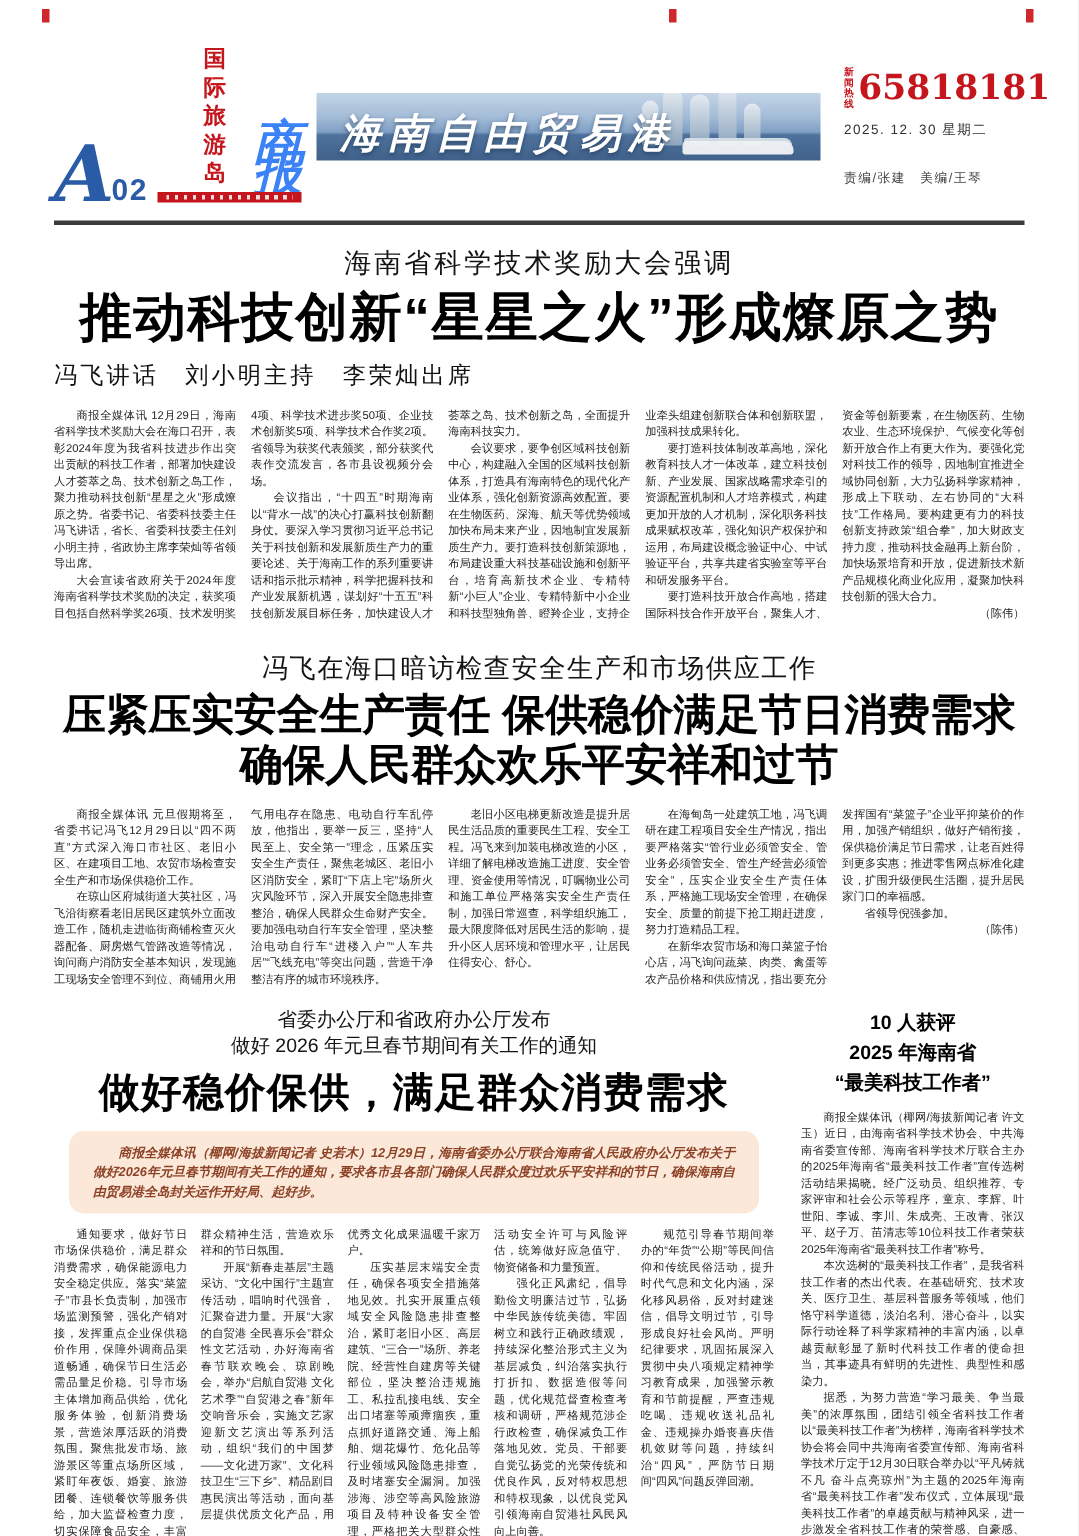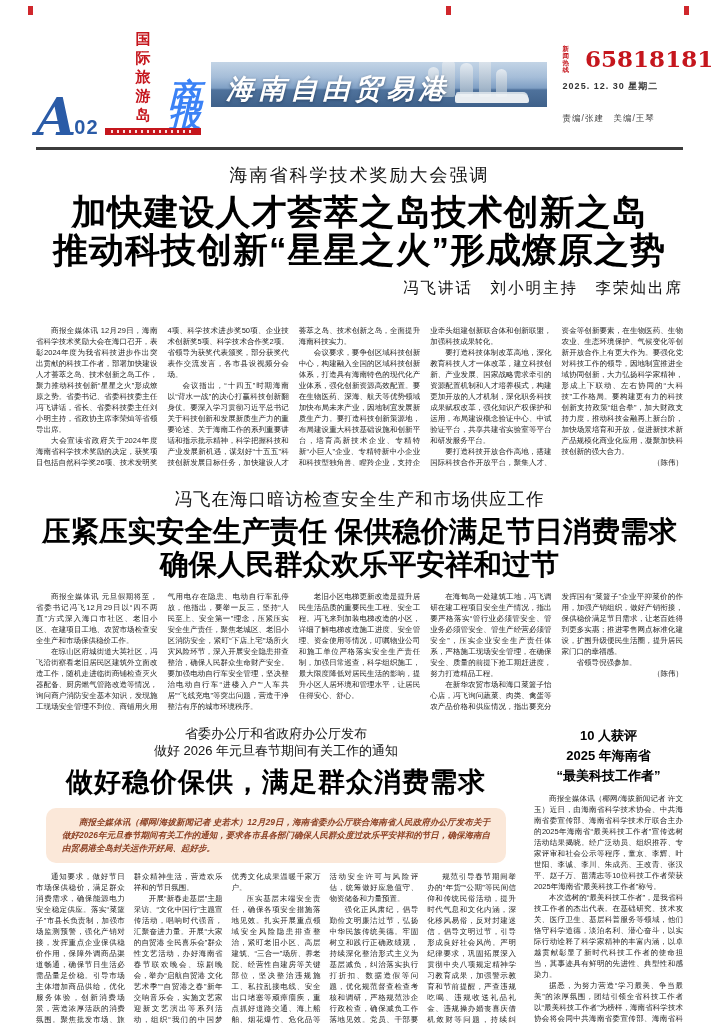--- a/index.html
+++ b/index.html
@@ -29,39 +29,39 @@
       font-style:italic;font-weight:bold;font-size:27px;letter-spacing:5px;
       text-shadow:0 1px 3px rgba(20,40,70,.55);white-space:nowrap;}
   .tower{position:absolute;bottom:10px;background:linear-gradient(180deg,#e6ecf2,#93a9bf);
          border-radius:6px 6px 2px 2px;opacity:.95;}
   .t1{right:108px;width:11px;height:30px;} .t2{right:92px;width:13px;height:38px;}
   .t3{right:74px;width:13px;height:34px;} .t4{right:56px;width:12px;height:40px;}
   .t5{right:40px;width:11px;height:28px;}
   .ship{position:absolute;right:18px;bottom:4px;width:74px;height:9px;background:#f2f5f7;
         border-radius:3px 6px 2px 2px;box-shadow:0 -3px 0 -1px #d8e0e8;opacity:.95;}
   .header-right{flex:1;padding-left:6px;}
-  .hotline{display:flex;align-items:center;gap:16px;}
+  .hotline{display:flex;align-items:center;gap:3px;}
   .hotline-labels{display:flex;flex-direction:column;font-size:6.5px;line-height:7px;
       color:#c5161d;font-weight:bold;}
   .hotline-number{font-family:"DejaVu Serif",serif;font-weight:bold;font-size:23px;
       color:#c5161d;letter-spacing:0px;line-height:22px;}
-  .date-line{font-size:9px;font-weight:bold;color:#333;margin-top:7px;letter-spacing:1px;}
+  .date-line{font-size:9px;font-weight:normal;color:#333;margin-top:7px;letter-spacing:1px;}
   .staff-line{font-size:8.5px;color:#444;margin-top:20px;letter-spacing:1px;}
   .header-rule{height:3px;background:#3c3c3c;margin-top:8px;}
   
   .kicker{text-align:center;color:#141414;}
   .headline{text-align:center;font-weight:900;color:#000;}
   .body-cols{column-gap:10px;font-size:7.5px;line-height:11px;text-align:justify;
              color:#242424;overflow:hidden;}
   .body-cols p{margin:0;text-indent:2em;}
   p.tail{text-align:right;text-indent:0;}
   
   .a1-kicker{font-size:18px;letter-spacing:2px;margin:13px 0 6px;}
   .a1-headline{font-size:35px;line-height:1.09;letter-spacing:1px;}
-  .a1-byline{text-align:right;font-size:15.5px;letter-spacing:2px;margin:9px 0 26px;color:#111;}
+  .a1-byline{text-align:left;font-size:15.5px;letter-spacing:2px;margin:9px 0 10px;color:#111;}
   .a1-body{column-count:5;height:148px;}
   
   .a2-kicker{font-size:17.5px;letter-spacing:1px;margin:14px 0 4px;}
   .a2-headline{font-size:28.5px;line-height:1.15;}
   .a2-body{column-count:5;height:122px;margin-top:10px;}
   
   .bottom{display:flex;gap:18px;margin-top:12px;}
   .a3{width:480px;flex:none;}
   .a3-kicker{font-size:13px;line-height:1.35;}
   .a3-headline{font-size:27px;margin-top:4px;letter-spacing:1px;}
@@ -118,21 +118,20 @@
           <span class="hotline-number">65818181</span>
         </div>
         <div class="date-line">2025. 12. 30  星期二</div>
         <div class="staff-line">责编/张建　美编/王琴</div>
       </div>
     </div>
     <div class="header-rule"></div>
 
     <section>
       <div class="kicker a1-kicker">海南省科学技术奖励大会强调</div>
-      <div class="headline a1-headline">加快建设人才荟萃之岛技术创新之岛</div>
       <div class="headline a1-headline">推动科技创新“星星之火”形成燎原之势</div>
       <div class="a1-byline">冯飞讲话　刘小明主持　李荣灿出席</div>
       <div class="body-cols a1-body">
         <p>商报全媒体讯 12月29日，海南省科学技术奖励大会在海口召开，表彰2024年度为我省科技进步作出突出贡献的科技工作者，部署加快建设人才荟萃之岛、技术创新之岛工作，聚力推动科技创新“星星之火”形成燎原之势。省委书记、省委科技委主任冯飞讲话，省长、省委科技委主任刘小明主持，省政协主席李荣灿等省领导出席。</p>
         <p>大会宣读省政府关于2024年度海南省科学技术奖励的决定，获奖项目包括自然科学奖26项、技术发明奖4项、科学技术进步奖50项、企业技术创新奖5项、科学技术合作奖2项。省领导为获奖代表颁奖，部分获奖代表作交流发言，各市县设视频分会场。</p>
         <p>会议指出，“十四五”时期海南以“背水一战”的决心打赢科技创新翻身仗。要深入学习贯彻习近平总书记关于科技创新和发展新质生产力的重要论述、关于海南工作的系列重要讲话和指示批示精神，科学把握科技和产业发展新机遇，谋划好“十五五”科技创新发展目标任务，加快建设人才荟萃之岛、技术创新之岛，全面提升海南科技实力。</p>
         <p>会议要求，要争创区域科技创新中心，构建融入全国的区域科技创新体系，打造具有海南特色的现代化产业体系，强化创新资源高效配置。要在生物医药、深海、航天等优势领域加快布局未来产业，因地制宜发展新质生产力。要打造科技创新策源地，布局建设重大科技基础设施和创新平台，培育高新技术企业、专精特新“小巨人”企业、专精特新中小企业和科技型独角兽、瞪羚企业，支持企业牵头组建创新联合体和创新联盟，加强科技成果转化。</p>
         <p>要打造科技体制改革高地，深化教育科技人才一体改革，建立科技创新、产业发展、国家战略需求牵引的资源配置机制和人才培养模式，构建更加开放的人才机制，深化职务科技成果赋权改革，强化知识产权保护和运用，布局建设概念验证中心、中试验证平台，共享共建省实验室等平台和研发服务平台。</p>
         <p>要打造科技开放合作高地，搭建国际科技合作开放平台，聚集人才、资金等创新要素，在生物医药、生物农业、生态环境保护、气候变化等创新开放合作上有更大作为。要强化党对科技工作的领导，因地制宜推进全域协同创新，大力弘扬科学家精神，形成上下联动、左右协同的“大科技”工作格局。要构建更有力的科技创新支持政策“组合拳”，加大财政支持力度，推动科技金融再上新台阶，加快场景培育和开放，促进新技术新产品规模化商业化应用，凝聚加快科技创新的强大合力。</p>
         <p class="tail">（陈伟）</p>

